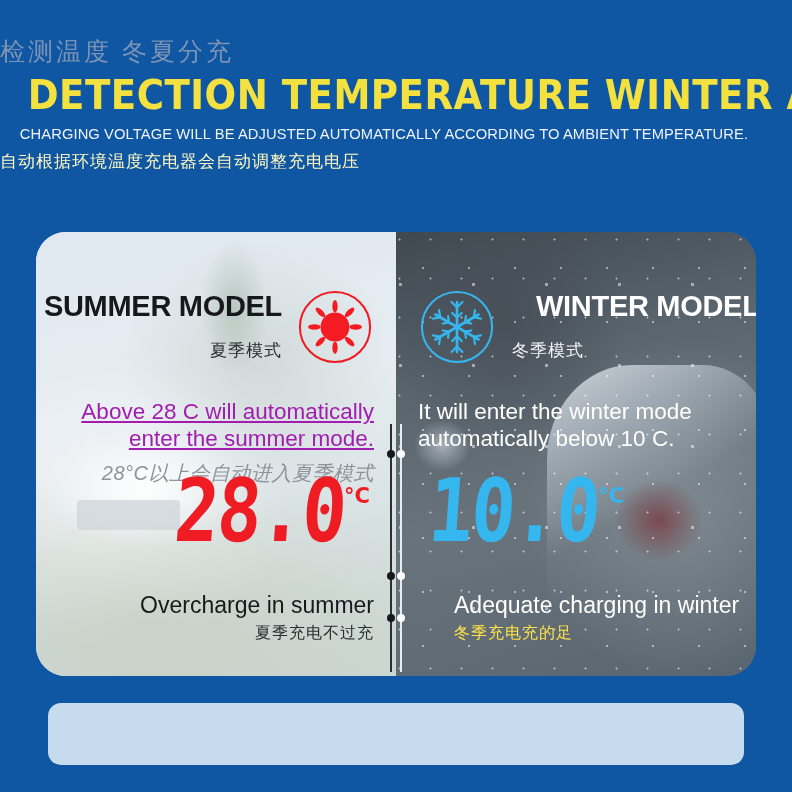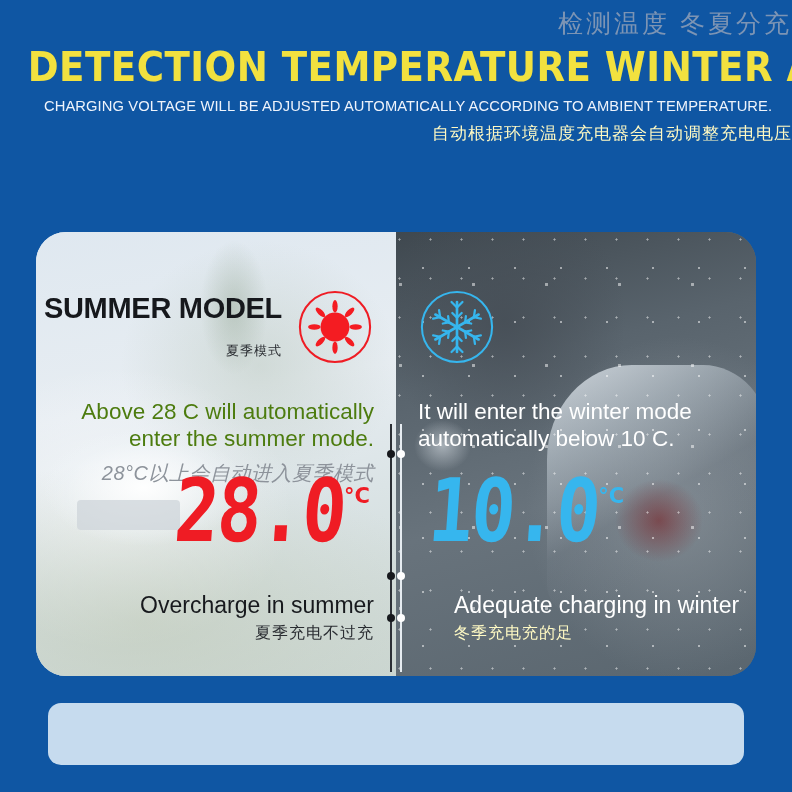--- a/index.html
+++ b/index.html
@@ -5,21 +5,21 @@
   * { margin:0; padding:0; box-sizing:border-box; }
   html,body { width:792px; height:792px; }
   body {
     background:#0f56a3;
     font-family:"Liberation Sans", sans-serif;
     overflow:hidden;
     position:relative;
   }
 
   
-  .header { width:792px; padding-top:8px; text-align:right; }
+  .header { width:792px; padding-top:36px; text-align:left; }
   .hd-cn-top {
     font-size:25px; letter-spacing:3px; font-weight:400;
     color:#7c94b4; line-height:1.2;
   }
   .hd-main {
     margin-top:8px;
     font-size:40px; font-weight:bold; color:#f2e13f;
     letter-spacing:0.5px; line-height:1.05;
     transform:scaleX(0.93); transform-origin:center;
     white-space:nowrap;
@@ -115,34 +115,34 @@
   .mode-titles.s { text-align:right; margin-right:14px; }
   .mode-titles.w { text-align:left; margin-left:16px; }
   .mode-en {
     font-size:29px; font-weight:bold; line-height:1.02;
     letter-spacing:-0.3px; white-space:nowrap;
     font-family:"Liberation Sans", sans-serif;
     margin-left:24px;
   }
   .summer .mode-en { color:#16181c; }
   .winter .mode-en { color:#ffffff; }
-  .mode-cn { font-size:13px; margin-top:18px; letter-spacing:1px; }
+  .mode-cn { font-size:17px; margin-top:18px; letter-spacing:1px; }
   .summer .mode-cn { color:#2a2d32; }
   .winter .mode-cn { color:#f2f5f8; }
 
   .badge { width:78px; height:78px; flex:0 0 78px; }
 
   
   .desc { position:absolute; top:166px; }
   .summer .desc { right:22px; text-align:right; }
   .winter .desc { left:22px; text-align:left; }
   .desc-en {
     font-size:22.5px; line-height:1.22; white-space:nowrap; font-weight:400;
   }
-  .summer .desc-en { color:#4d7c0f; }
+  .summer .desc-en { color:#a21caf;text-decoration:underline; }
   .winter .desc-en { color:#ffffff; }
   .desc-cn { font-size:20px; margin-top:7px; letter-spacing:.5px;font-style:italic; }
   .summer .desc-cn { color:#8d939b; }
   .winter .desc-cn { color:#c3ccd4; }
 
   
   .temp { position:absolute; top:250px; display:flex; align-items:flex-start; }
   .summer .temp { right:26px; }
   .winter .temp { left:30px; }
   .temp-val {
@@ -162,21 +162,21 @@
 
   
   .cap { position:absolute; top:360px;margin-left:36px; }
   .summer .cap { right:22px; text-align:right; }
   .winter .cap { left:22px; text-align:left; }
   .cap-en { font-size:23px; white-space:nowrap; font-weight:400; }
   .summer .cap-en { color:#17191d; }
   .winter .cap-en { color:#ffffff; }
   .cap-cn { font-size:16px; margin-top:4px; letter-spacing:1px; }
   .summer .cap-cn { color:#2a2d32; }
-  .winter .cap-cn { color:#fef9c3; }
+  .winter .cap-cn { color:#fde047; }
 
   
   .rail { position:absolute; top:192px; width:2px; height:248px; }
   .summer .rail { right:4px; background:#2b2f35; }
   .winter .rail { left:4px; background:#e6ecf1; }
   .rail i { position:absolute; left:-3px; width:8px; height:8px; border-radius:50%; }
   .summer .rail i { background:#17191d; }
   .winter .rail i { background:#ffffff; }
   .rail i.d1 { top:26px; }
   .rail i.d2 { top:148px; }
@@ -301,20 +301,24 @@
                 <line x1="28.4" y1="62.5" x2="27" y2="71.7"></line>
               <line x1="39.6" y1="56" x2="31.8" y2="54.5"></line>
                 <line x1="39.6" y1="56" x2="38.6" y2="64"></line>
               <line x1="71.6" y1="37.5" x2="80.6" y2="39.3"></line>
                 <line x1="71.6" y1="37.5" x2="73" y2="28.3"></line>
               <line x1="60.4" y1="44" x2="68.2" y2="45.5"></line>
                 <line x1="60.4" y1="44" x2="61.4" y2="36"></line>
             </g>
           </g>
         </svg>
+        <div class="mode-titles w">
+          <div class="mode-en">WINTER MODEL</div>
+          <div class="mode-cn">冬季模式</div>
+        </div>
       </div>
 
       <div class="desc">
         <div class="desc-en">It will enter the winter mode</div>
         <div class="desc-en">automatically below 10 C.</div>
       </div>
 
       <div class="temp">
         <div class="temp-val">10.0</div>
         <div class="temp-unit">°C</div>

